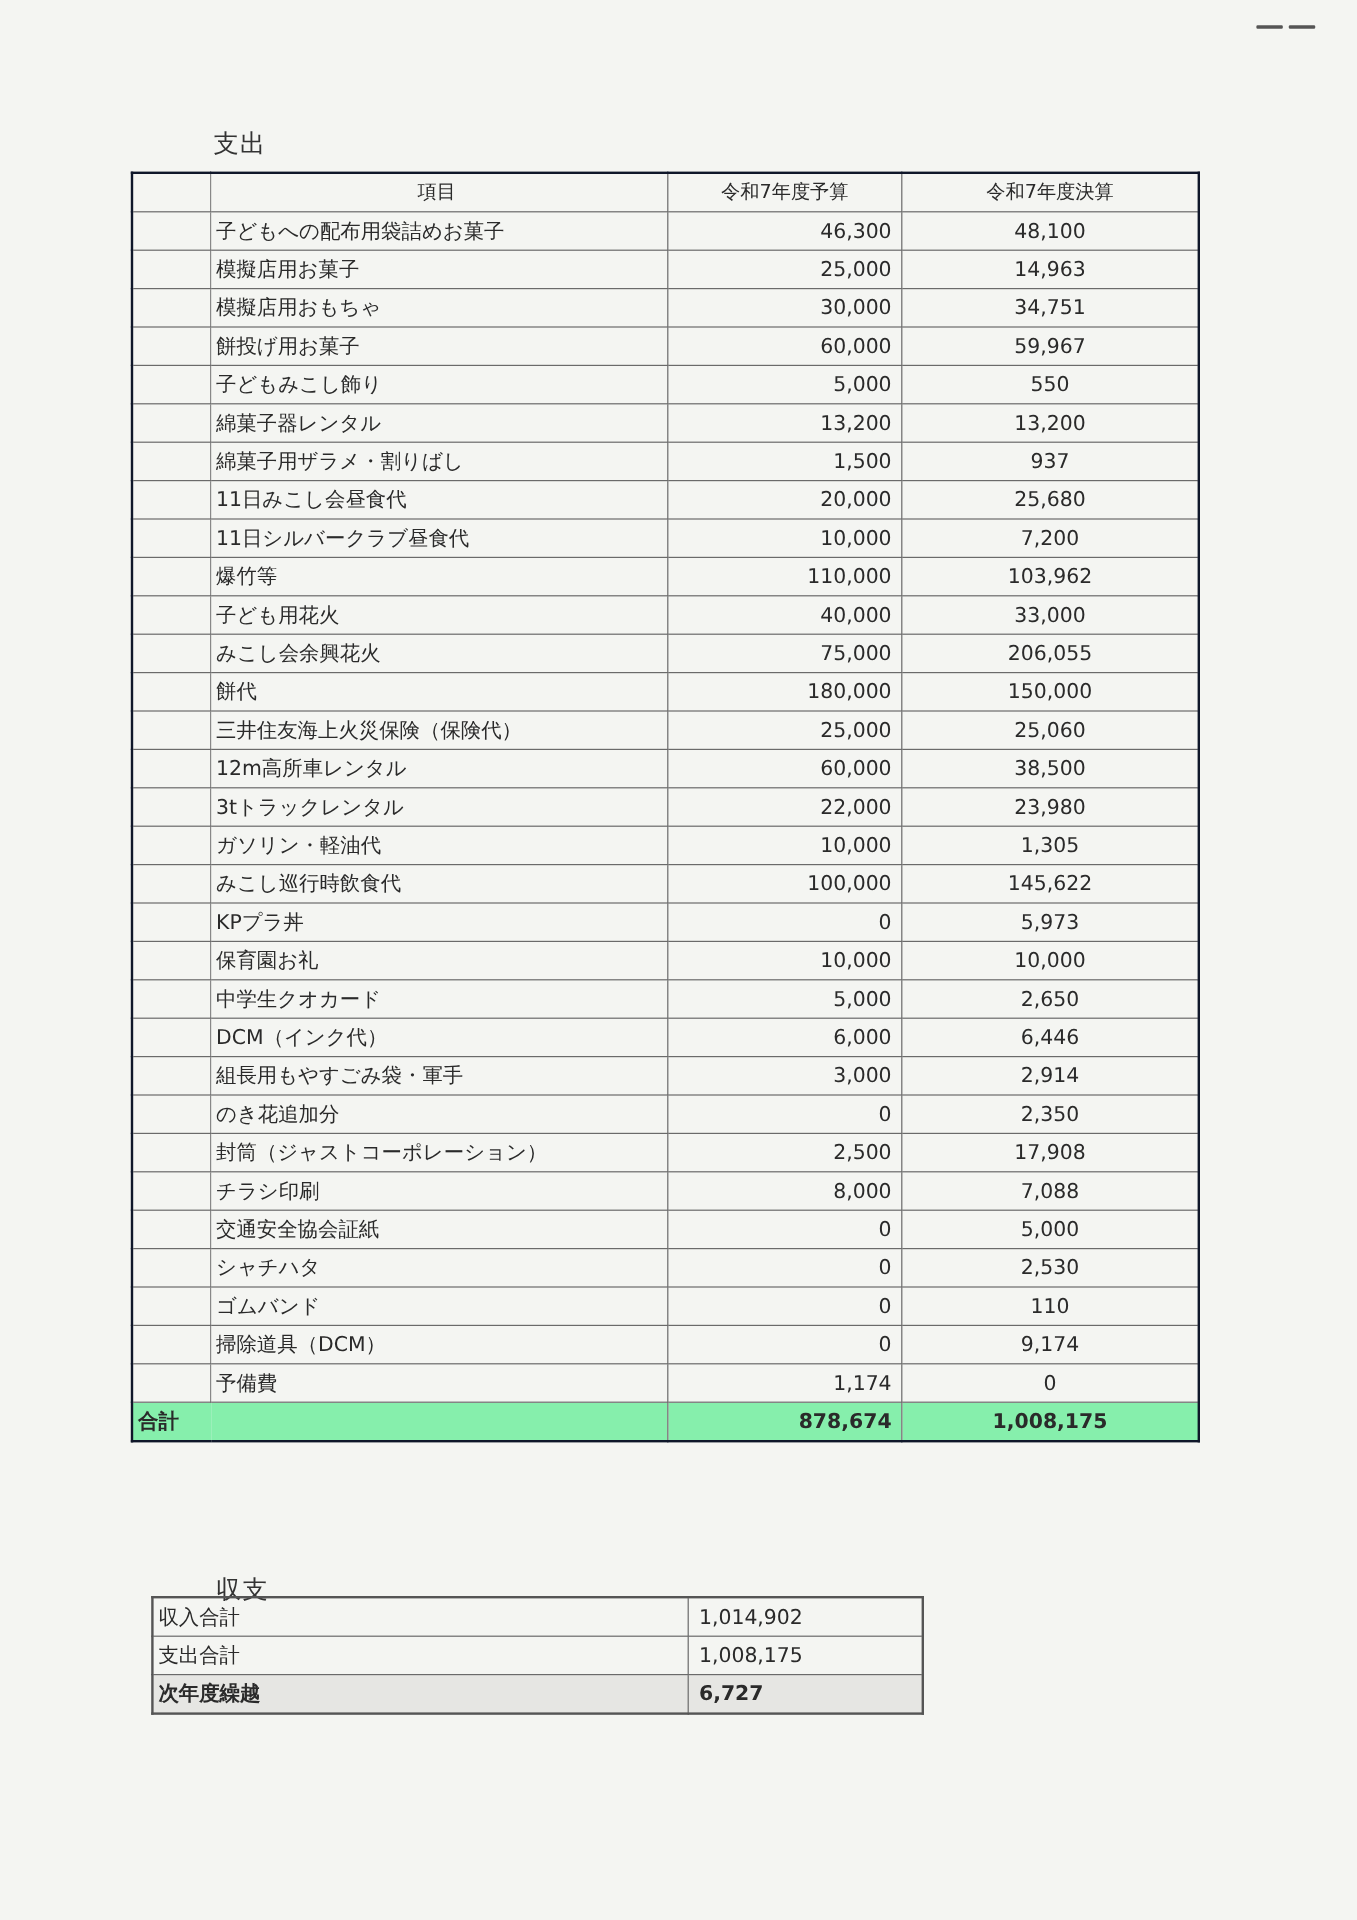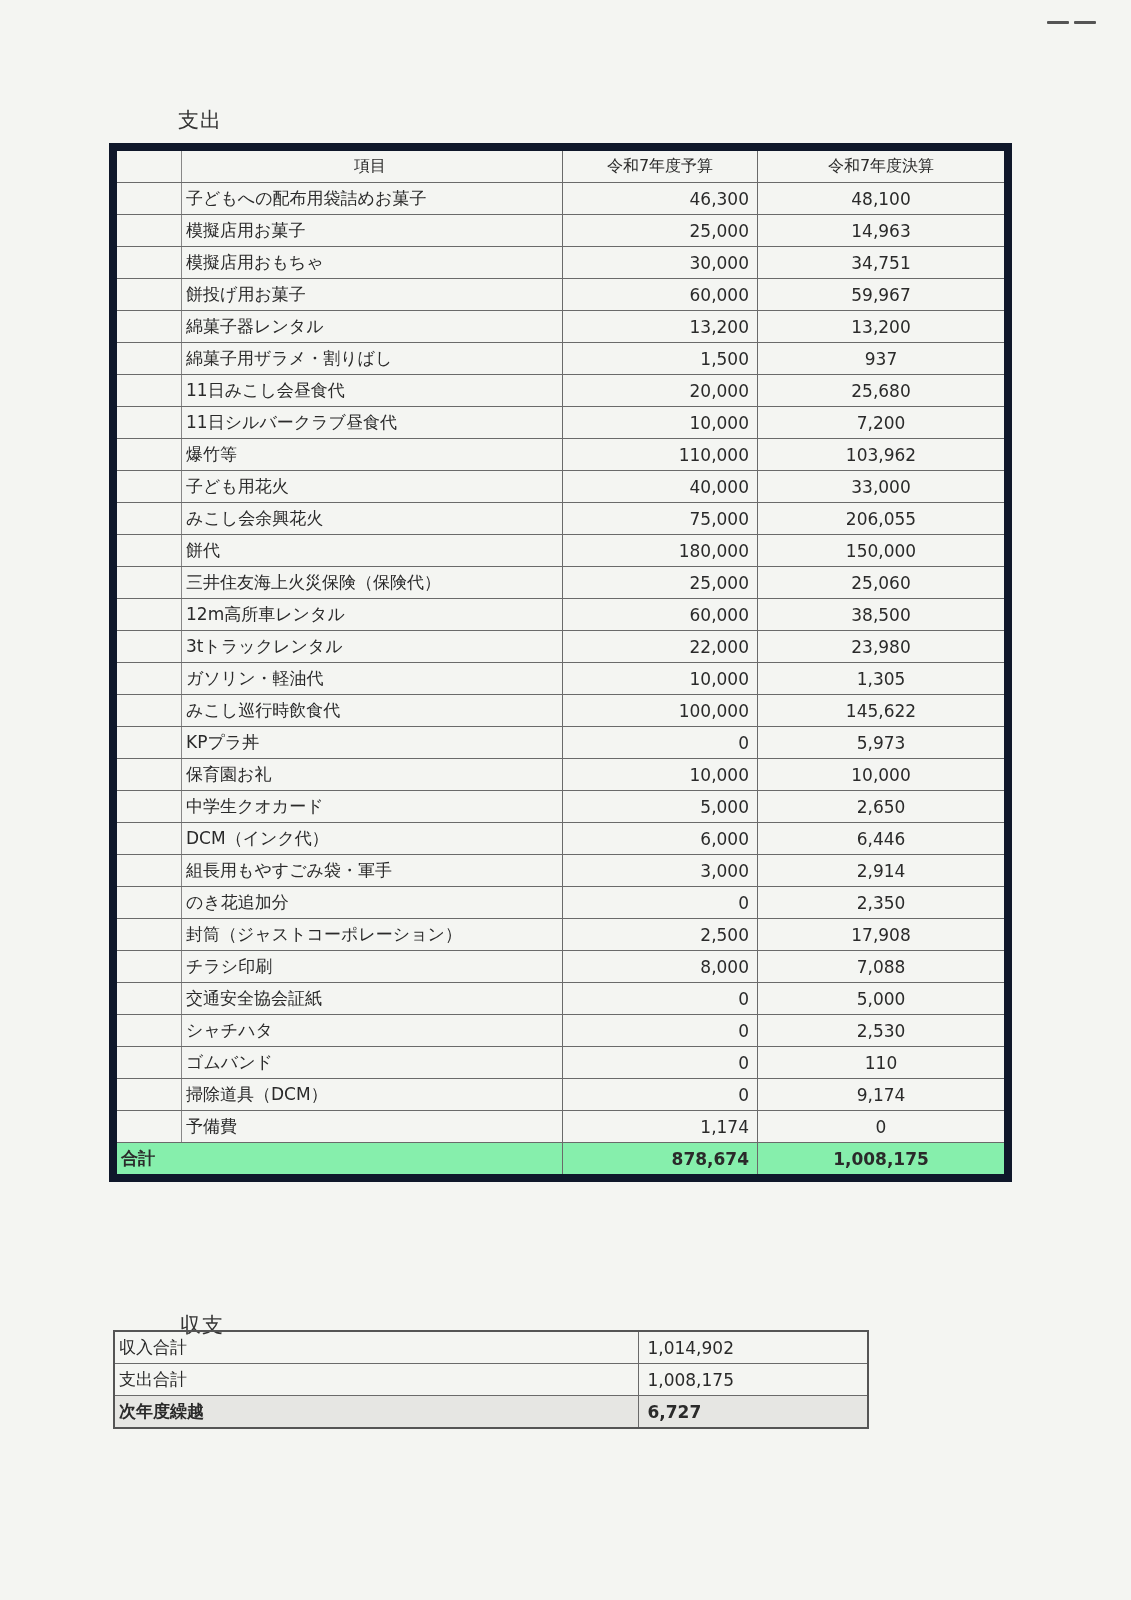--- a/index.html
+++ b/index.html
@@ -10,32 +10,32 @@
     color: #2a2a2a;
   }
   .corner-mark { position: absolute; top: 21px; left: 1047px; width: 50px; height: 4px; display: flex; gap: 5px; }
   .corner-mark span { display: block; width: 22px; height: 3px; background: #555; border-radius: 1px; }
 
   .section-title { position: absolute; font-size: 21px; color: #333; letter-spacing: 1px; }
   #title-expense { left: 178px; top: 106px; text-align: center; }
   #title-balance { left: 180px; top: 1291px; margin-top: 20px; }
 
   table { position: absolute; border-collapse: collapse; table-layout: fixed; }
-  #expense-table { left: 109px; top: 143px; width: 890px; border: 8px solid #0f172a; }
+  #expense-table { left: 109px; top: 143px; width: 890px; border: 2px solid #0f172a; }
   #expense-table td { height: 31px; border: 1px solid #6a6a6a; padding: 0 8px; font-size: 17px; white-space: nowrap; overflow: hidden; }
   #expense-table tr.header td { height: 31px; text-align: center; font-size: 16px; }
   #expense-table td.idx { width: 48px; border-right: 1px solid #888; }
   #expense-table td.name { width: 368px; padding-left: 4px; }
   #expense-table td.num { width: 178px; text-align: right; }
   #expense-table td.num2 { width: 230px; text-align: center; }
   #expense-table tr.total td { font-weight: bold; height: 31px; background: #86efac; border-top: 1px solid #555; }
   #expense-table tr.total td.idx { border-right: none; }
   #expense-table tr.total td.name { border-left: none; }
 
-  #balance-table { left: 113px; top: 1330px; width: 756px; border: 2px solid #555; }
+  #balance-table { left: 126px; top: 1330px; width: 644px; border: 2px solid #555; }
   #balance-table td { height: 31px; border: 1px solid #6a6a6a; padding: 0 8px; font-size: 17px; white-space: nowrap; }
   #balance-table td.label { width: 430px; padding-left: 4px; }
   #balance-table td.value { width: 176px; text-align: left; }
   #balance-table tr.total td { font-weight: bold; background: #e6e6e3; }
 </style>
 </head>
 <body>
 
 <div class="corner-mark">
     <span></span>
@@ -71,20 +71,26 @@
         <td class="num2">34,751</td>
       </tr>
       <tr>
         <td class="idx"></td>
         <td class="name">餅投げ用お菓子</td>
         <td class="num">60,000</td>
         <td class="num2">59,967</td>
       </tr>
       <tr>
         <td class="idx"></td>
+        <td class="name">子どもみこし飾り</td>
+        <td class="num">5,000</td>
+        <td class="num2">550</td>
+      </tr>
+      <tr>
+        <td class="idx"></td>
         <td class="name">綿菓子器レンタル</td>
         <td class="num">13,200</td>
         <td class="num2">13,200</td>
       </tr>
       <tr>
         <td class="idx"></td>
         <td class="name">綿菓子用ザラメ・割りばし</td>
         <td class="num">1,500</td>
         <td class="num2">937</td>
       </tr>

